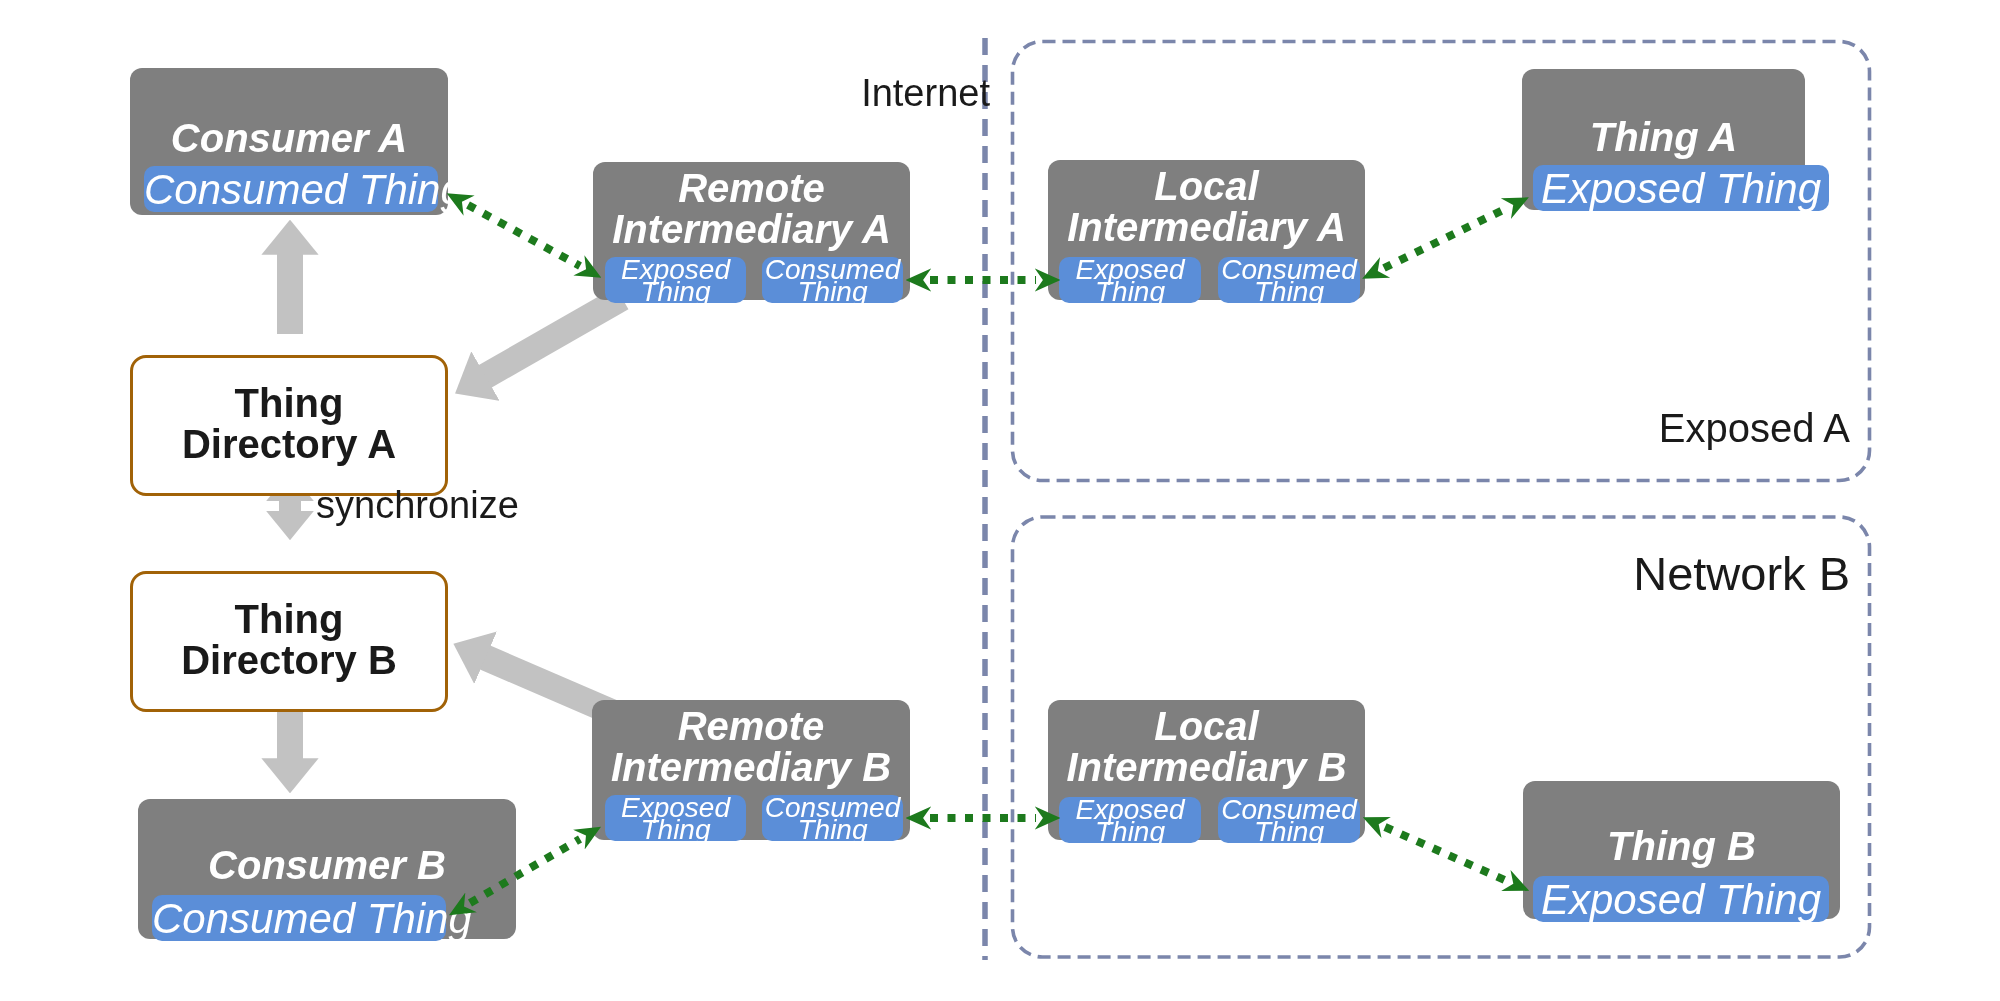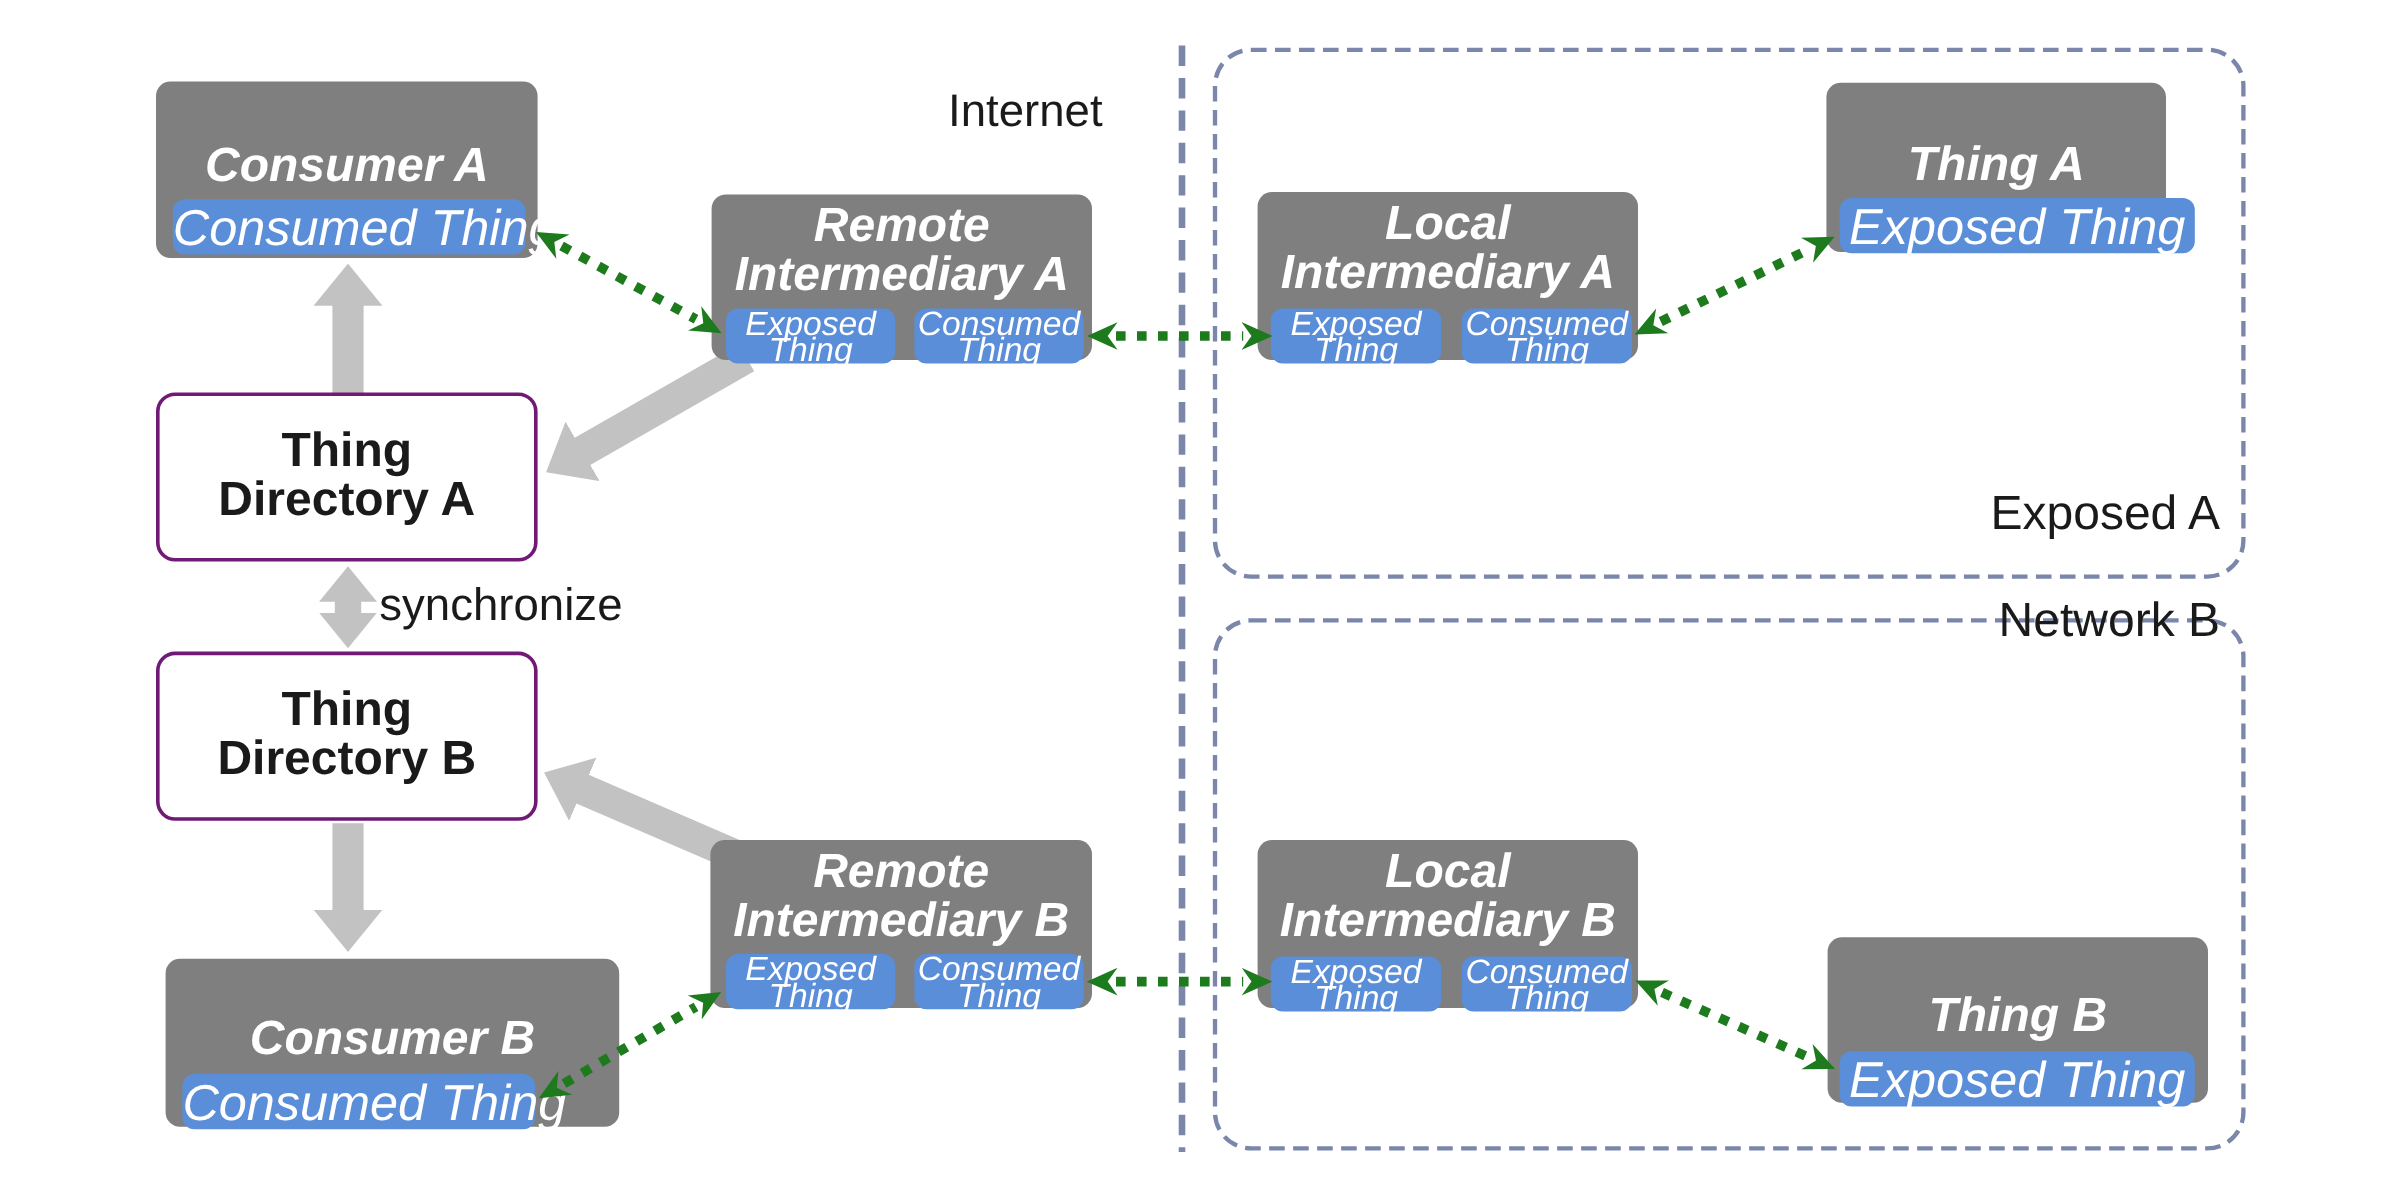--- a/index.html
+++ b/index.html
@@ -13,21 +13,21 @@
   }
   .canvas{
     position:relative;width:2000px;height:1001px;background:#fff;overflow:hidden;
     font-family:"Liberation Sans", sans-serif;
   }
   svg.layer{position:absolute;left:0;top:0;width:2000px;height:1001px;}
   #under-layer{z-index:1;}
   #over-layer{z-index:3;pointer-events:none;}
   .node{position:absolute;z-index:2;border-radius:12px;}
   .node.gray{background:var(--node-gray);font-style:italic;}
-  .node.dir{background:#ffffff;border:3px solid #701a75;border-radius:16px;box-sizing:border-box;}
+  .node.dir{background:#ffffff;border:3px solid #a16207;border-radius:16px;box-sizing:border-box;margin-top:28px;}
   .title{position:absolute;left:0;right:0;text-align:center;color:#fff;font-weight:bold;
          font-size:40px;line-height:41px;white-space:nowrap;}
   .node.dir .title{color:var(--text-dark);}
   .bar{position:absolute;background:var(--thing-blue);border-radius:10px;color:#fff;
        text-align:center;font-size:42px;line-height:47px;height:46px;white-space:nowrap;}
   .chip{position:absolute;background:var(--thing-blue);border-radius:10px;color:#fff;
         text-align:center;font-size:28px;line-height:22px;height:46px;width:141px;
         padding-top:1px;box-sizing:border-box;display:flex;flex-direction:column;justify-content:center;}
   .lbl{position:absolute;z-index:4;color:var(--text-dark);font-size:38px;white-space:nowrap;}
   .lbl.right{text-align:right;}
@@ -149,18 +149,18 @@
 
     <line x1="1384" y1="268" x2="1507" y2="208" class="greenline" stroke-width="8" marker-start="url(#green-head)" marker-end="url(#green-head)"></line>
 
     <line x1="470" y1="903" x2="580" y2="839" class="greenline" stroke-width="8" marker-start="url(#green-head)" marker-end="url(#green-head)"></line>
 
     <line x1="930" y1="818" x2="1036" y2="818" class="greenline" stroke-width="8" marker-start="url(#green-head)" marker-end="url(#green-head)"></line>
 
     <line x1="1385" y1="827" x2="1507" y2="881" class="greenline" stroke-width="8" marker-start="url(#green-head)" marker-end="url(#green-head)"></line>
   </svg>
 
-  <div class="lbl" style="left:790px;top:72px;width:200px;text-align:left">Internet</div>
+  <div class="lbl" style="left:790px;top:72px;width:200px;text-align:right">Internet</div>
   <div class="lbl" style="left:316px;top:484px">synchronize</div>
   <div class="lbl right" style="left:1550px;top:406px;width:300px;font-size:40px">Exposed A</div>
-  <div class="lbl right" style="left:1550px;top:495px;width:300px;font-size:40px">Network B</div>
+  <div class="lbl right" style="left:1550px;top:546px;width:300px;font-size:47px">Network B</div>
 
 </div>
 
 </body></html>

